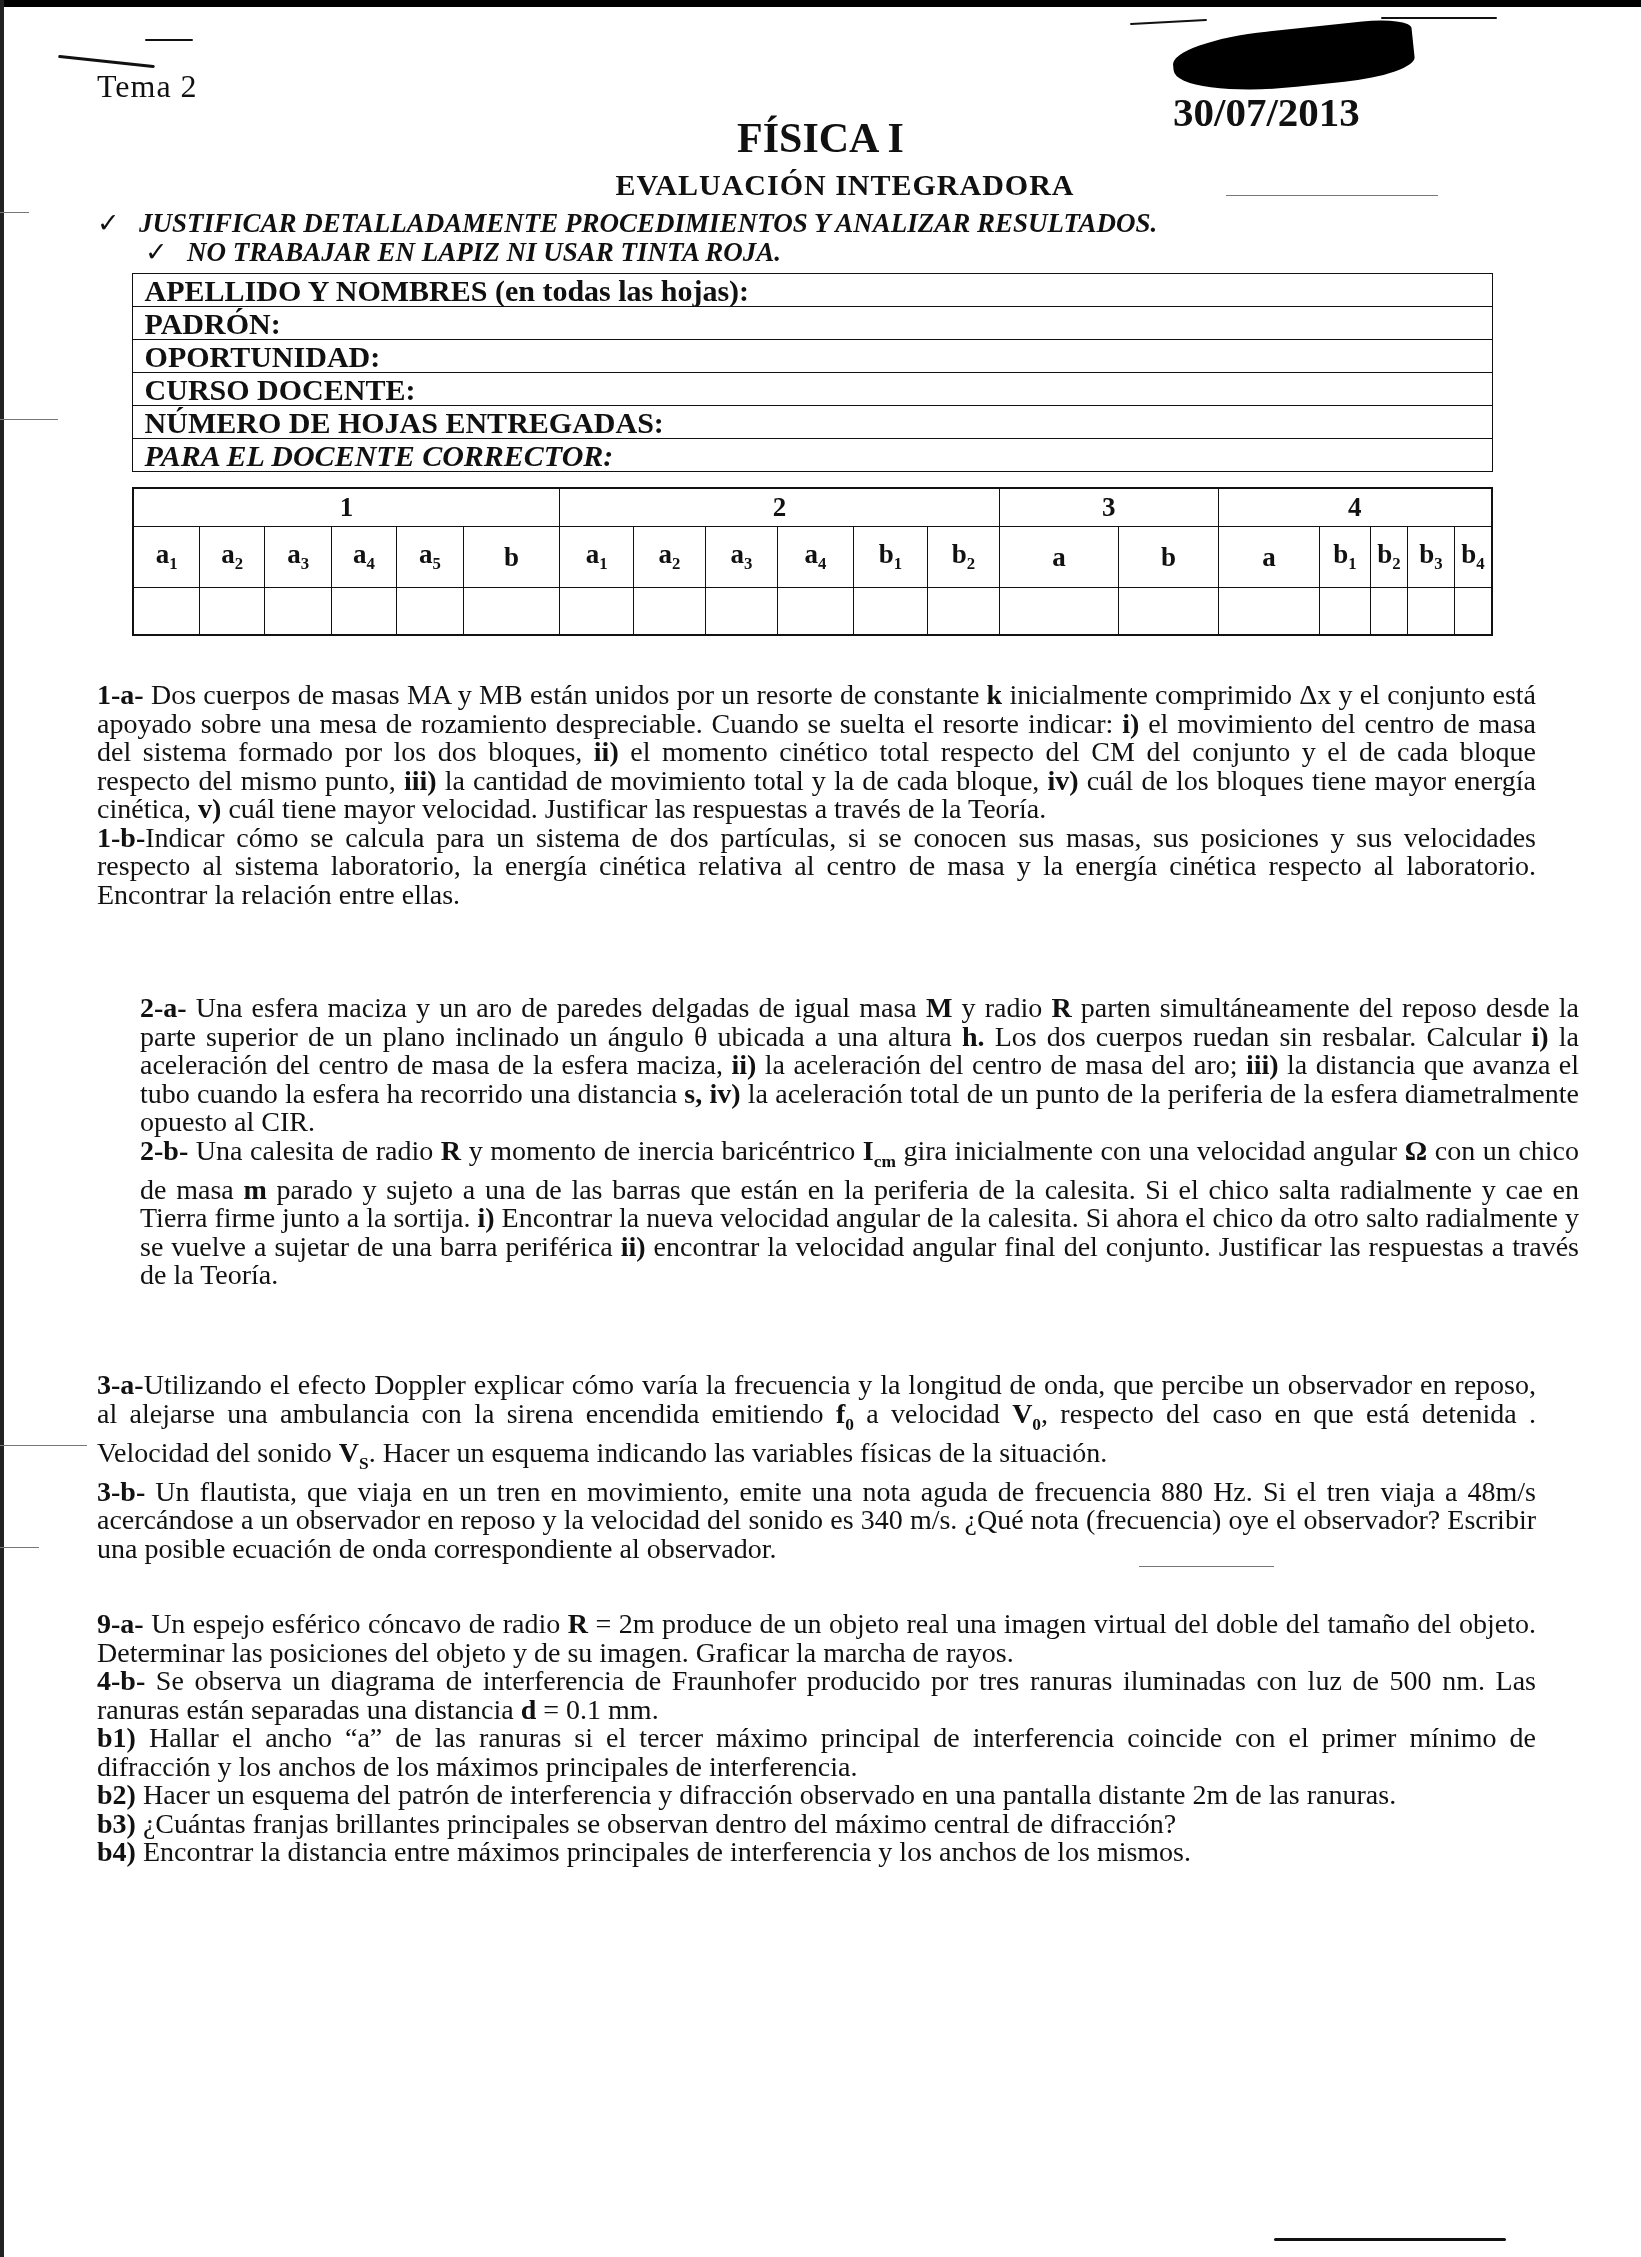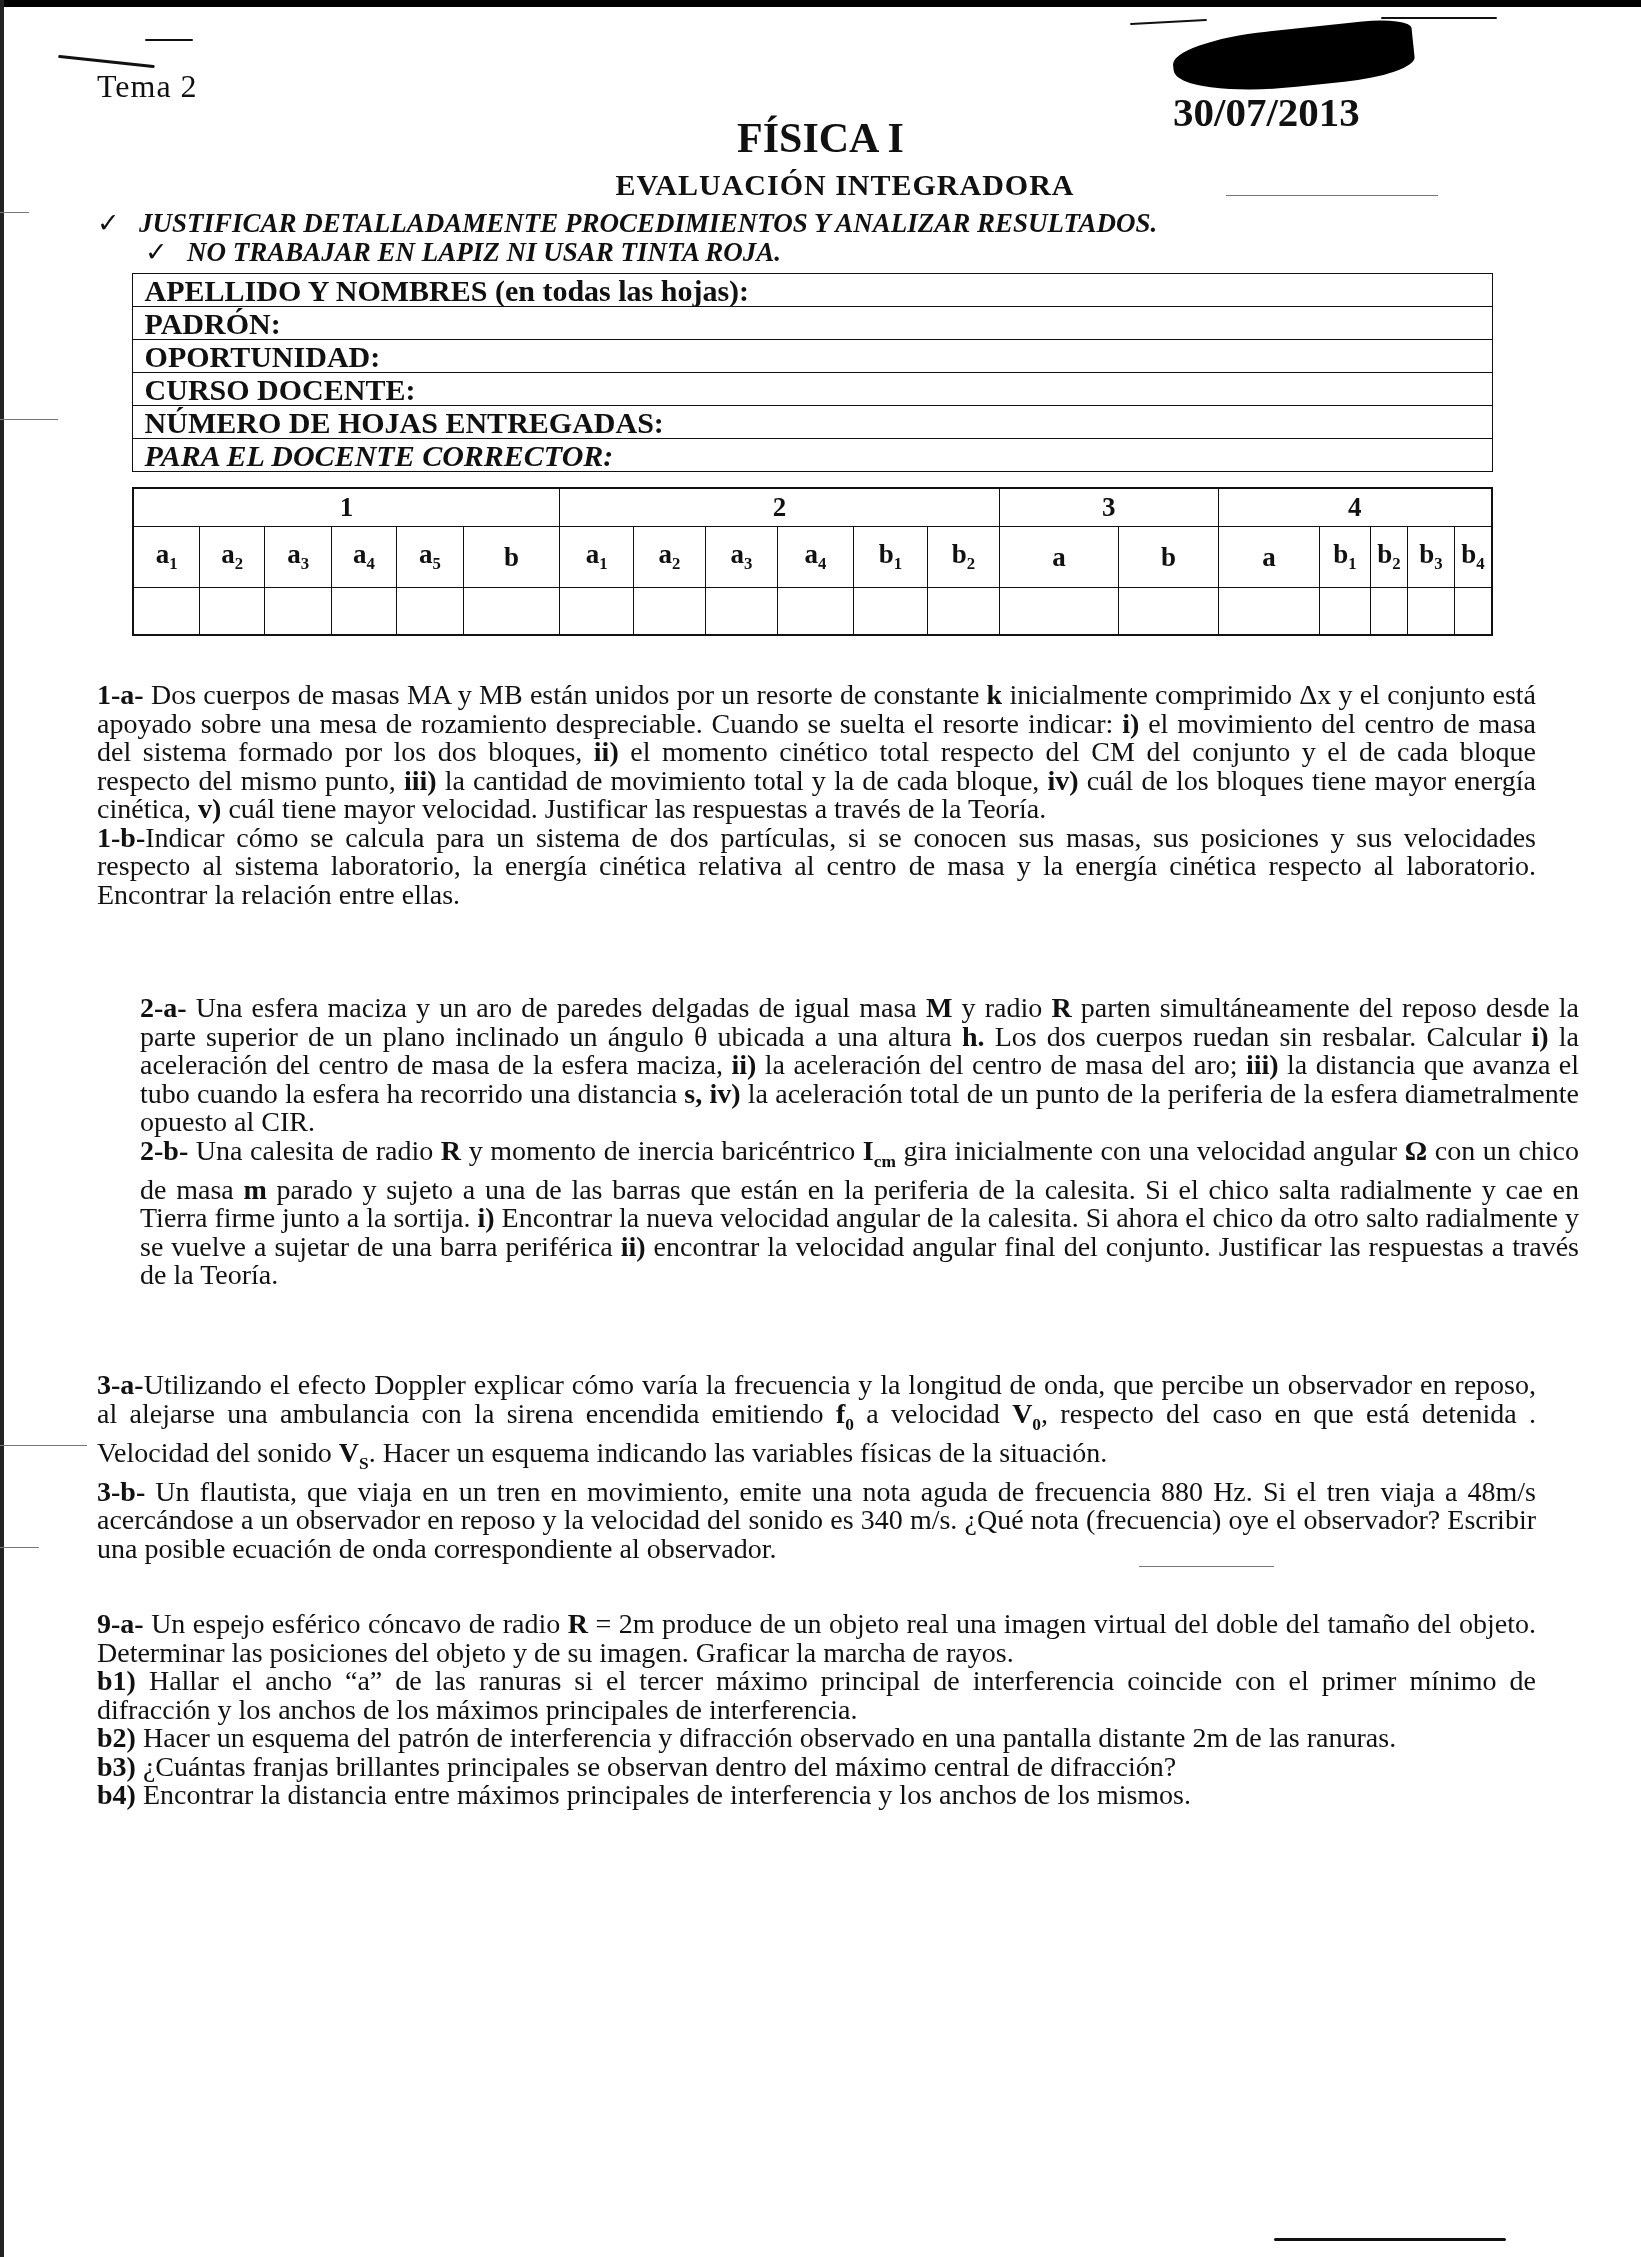--- a/index.html
+++ b/index.html
@@ -165,18 +165,19 @@
   <p><span class="lbl">2-b-</span> Una calesita de radio <b>R</b> y momento de inercia baricéntrico <b>I<sub>cm</sub></b> gira inicialmente con una velocidad angular <b>Ω</b> con un chico de masa <b>m</b>  parado y sujeto a una de las barras que están en la periferia de la calesita. Si el chico salta  radialmente y cae en Tierra firme junto a la sortija. <b>i)</b> Encontrar  la nueva velocidad angular de la calesita. Si ahora el chico da otro salto radialmente y se vuelve a sujetar de una barra periférica <b>ii)</b> encontrar la velocidad angular final del conjunto. Justificar las respuestas a través de la Teoría.</p>
 </div>
 
 <div class="body-text" style="top:1371px;">
   <p><span class="lbl">3-a-</span>Utilizando el efecto Doppler explicar cómo varía la frecuencia y la longitud de onda, que percibe un observador en reposo, al alejarse una ambulancia con la sirena encendida emitiendo <b>f<sub>0</sub></b> a velocidad <b>V<sub>0</sub></b>, respecto del caso en que está detenida . Velocidad del sonido <b>V<sub>S</sub></b>. Hacer un esquema indicando las variables físicas de la situación.</p>
   <p><span class="lbl">3-b-</span> Un flautista, que viaja en un tren en movimiento, emite una nota aguda de frecuencia 880 Hz. Si el tren viaja a 48m/s acercándose a un observador en reposo y la velocidad del sonido es 340 m/s. ¿Qué nota (frecuencia) oye el observador? Escribir una posible ecuación de onda correspondiente al observador.</p>
 </div>
 
 <div class="body-text" style="top:1610px;">
   <p><span class="lbl">9-a-</span> Un espejo esférico cóncavo de radio <b>R</b> = 2m produce de un objeto real una imagen virtual del doble del tamaño del objeto. Determinar las posiciones del objeto y de su imagen. Graficar la marcha de rayos.</p>
+  <p><span class="lbl">4-b-</span> Se observa un diagrama de interferencia de Fraunhofer producido por tres ranuras iluminadas con luz de 500 nm. Las ranuras están separadas una distancia <b>d</b> = 0.1 mm.</p>
   <p><span class="lbl">b1)</span> Hallar el ancho “a” de las ranuras si el tercer máximo principal de interferencia coincide con el primer mínimo de difracción y los anchos de los máximos principales de interferencia.</p>
   <p><span class="lbl">b2)</span> Hacer un esquema del patrón de interferencia y difracción observado en una pantalla distante 2m de las ranuras.</p>
   <p><span class="lbl">b3)</span> ¿Cuántas franjas brillantes principales se observan dentro del máximo central de difracción?</p>
   <p><span class="lbl">b4)</span> Encontrar la distancia entre máximos principales de interferencia y los anchos de los mismos.</p>
 </div>
 
 
 </body></html>

